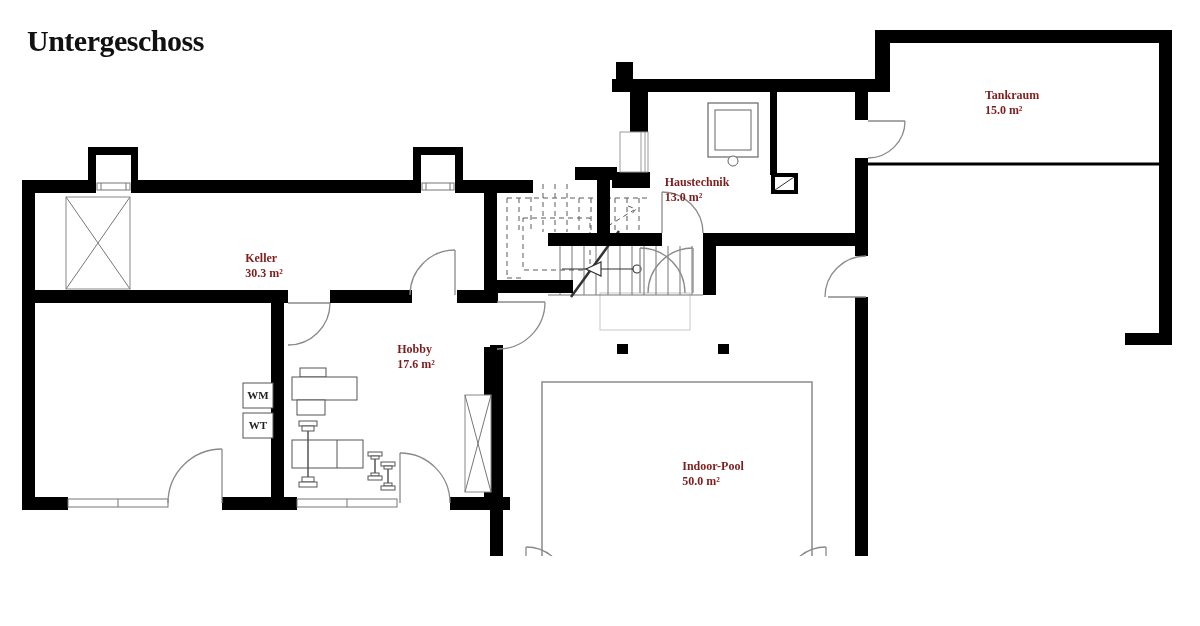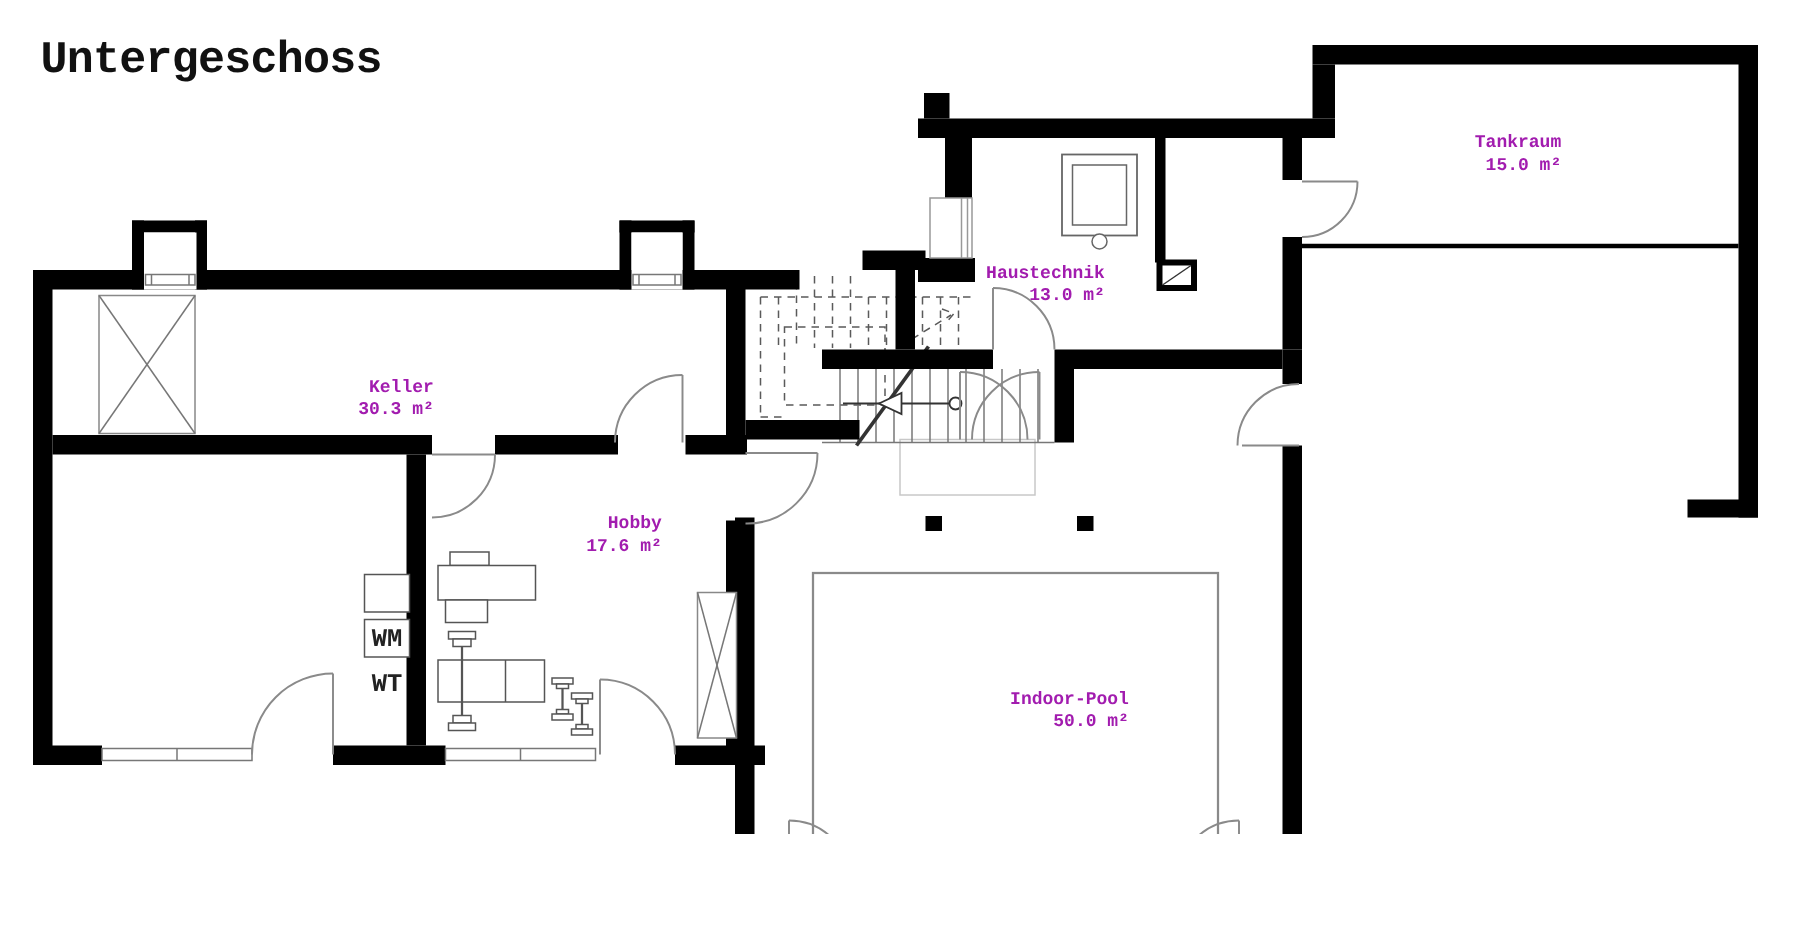--- a/index.html
+++ b/index.html
@@ -1,24 +1,24 @@
 <!DOCTYPE html>
 <html><head>
 <meta charset="utf-8">
 <style>
   html,body{margin:0;padding:0;background:#fff;}
   .page{position:relative;width:1200px;height:556px;background:#fff;overflow:hidden;
-        font-family:Liberation Mono, monospace;}
+        font-family:Liberation Serif, serif;}
   .title{position:absolute;left:27px;top:24px;margin:0;font-size:30px;font-weight:bold;
          color:#111;letter-spacing:-0.5px;}
   svg{position:absolute;left:0;top:0;}
-  .room-label{position:absolute;transform:translate(-50%,-50%);text-align:right;
-              color:#a21caf;font-size:12px;font-weight:bold;line-height:15px;white-space:nowrap;}
+  .room-label{position:absolute;transform:translate(-50%,-50%);text-align:left;
+              color:#7f1d1d;font-size:12px;font-weight:bold;line-height:15px;white-space:nowrap;}
   .appl-label{position:absolute;transform:translate(-50%,-50%);color:#222;
-              font-size:17px;font-weight:bold;margin-top:32px;}
+              font-size:11px;font-weight:bold;}
   .wall{fill:#000;stroke:none;}
   .thin{stroke:#777;stroke-width:1;fill:none;}
   .door{stroke:#8a8a8a;stroke-width:1.3;fill:none;}
   .dash{stroke:#5a5a5a;stroke-width:1;fill:none;stroke-dasharray:5 4;}
   .equip{stroke:#555;stroke-width:1;fill:#fff;}
   .gray15{stroke:#8a8a8a;stroke-width:1.5;fill:none;}
 </style>
 </head>
 <body>
 

